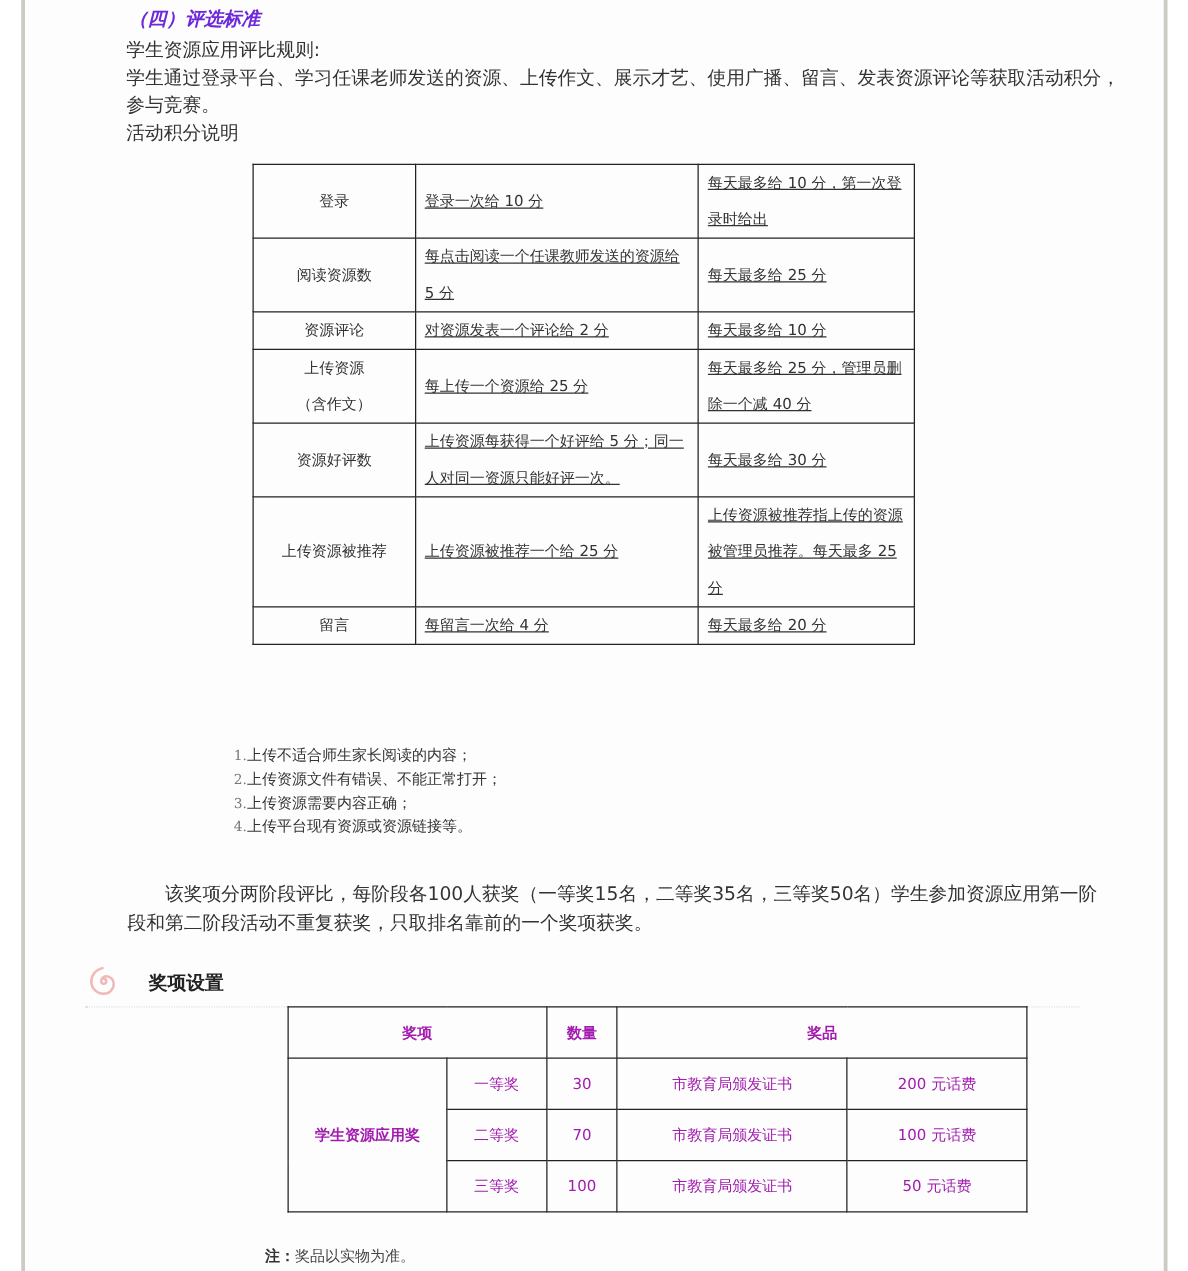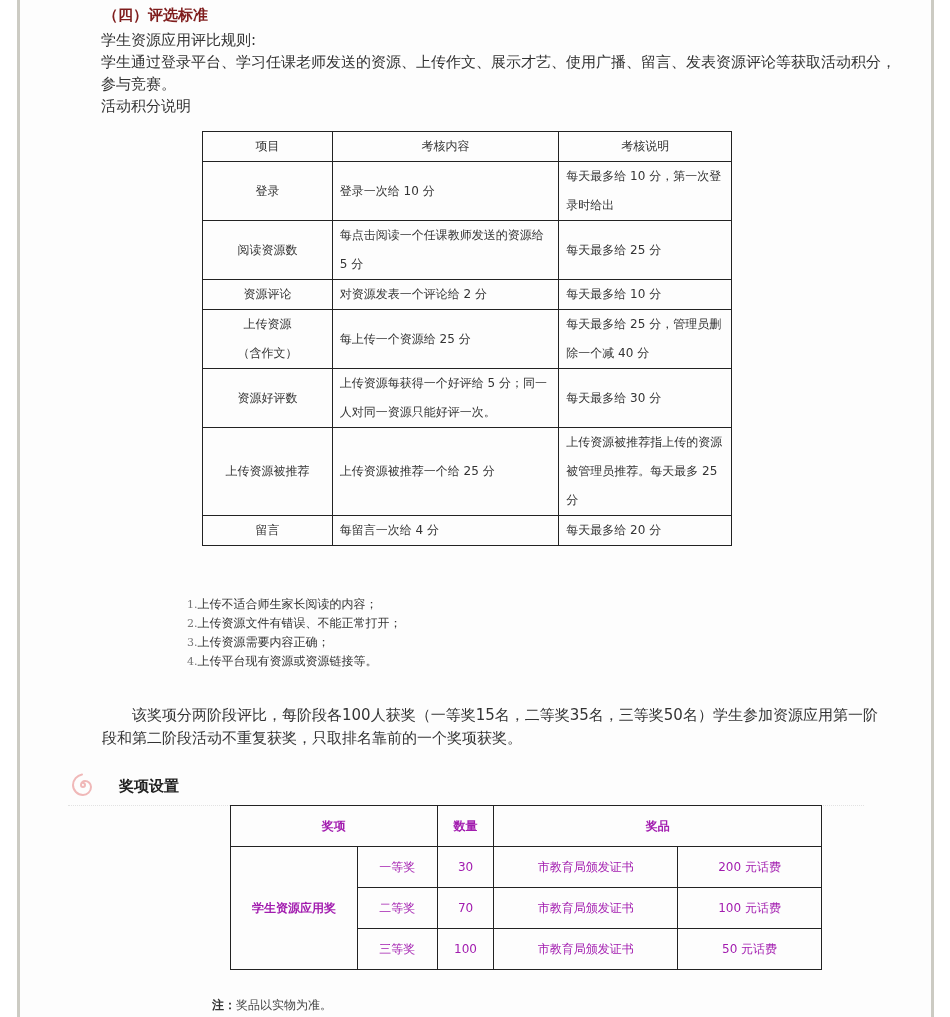--- a/index.html
+++ b/index.html
@@ -11,35 +11,35 @@
       position: relative;
     }
     .frame {
       position: absolute; left: 17px; top: 0; width: 911px; height: 1017px;
       background: #fdfdfd;
       border-left: 3px solid #cccbc3;
       border-right: 3px solid #cccbc3;
     }
     .sec-title {
       position: absolute; left: 103px; top: 6px;
-      font-size: 15px; font-weight: bold; color: #7f1d1d;
+      font-size: 15px; font-weight: bold; color: #6d28d9; font-style: italic;
     }
     .para { position: absolute; left: 101px; font-size: 15px; color: #333; line-height: 22px; }
     .p1 { top: 29px; }
     .p2 { top: 51px; width: 800px; }
     .p3 { top: 95px; }
 
     table { border-collapse: collapse; position: absolute; }
     .score-table { left: 202px; top: 131px; width: 530px; font-size: 12px; color: #333; }
     .score-table td, .score-table th {
       border: 1px solid #222; padding: 0 7px; line-height: 29px; font-weight: normal;
     }
     .score-table th { height: 28px; text-align: center; }
     .score-table td.c { text-align: center; }
-    .score-table td.l { text-align: left; }
+    .score-table td.l { text-align: left; text-decoration: underline; }
 
     .note { position: absolute; left: 183px; top: 595px; font-size: 12px; color: #333; line-height: 18px; }
     .note .ol { margin-left: 4px; }
     .note .num { color: #777; font-family: "DejaVu Serif", serif; font-size: 11px; }
 
     .award-para {
       position: absolute; left: 102px; top: 704px; width: 790px;
       font-size: 15px; color: #333; line-height: 23px; text-indent: 30px;
     }
 
@@ -71,25 +71,20 @@
 <div class="para p2">学生通过登录平台、学习任课老师发送的资源、上传作文、展示才艺、使用广播、留言、发表资源评论等获取活动积分，参与竞赛。</div>
 <div class="para p3">活动积分说明</div>
 
 <table class="score-table">
   <colgroup>
       <col style="width:130px">
       <col style="width:227px">
       <col style="width:173px">
     </colgroup>
   <tbody>
-      <tr>
-    <th>项目</th>
-    <th>考核内容</th>
-    <th>考核说明</th>
-  </tr>
   <tr style="height:59px">
     <td class="c">登录</td>
     <td class="l">登录一次给 10 分</td>
     <td class="l">每天最多给 10 分，第一次登录时给出</td>
   </tr>
   <tr style="height:59px">
     <td class="c">阅读资源数</td>
     <td class="l">每点击阅读一个任课教师发送的资源给 5 分</td>
     <td class="l">每天最多给 25 分</td>
   </tr>

